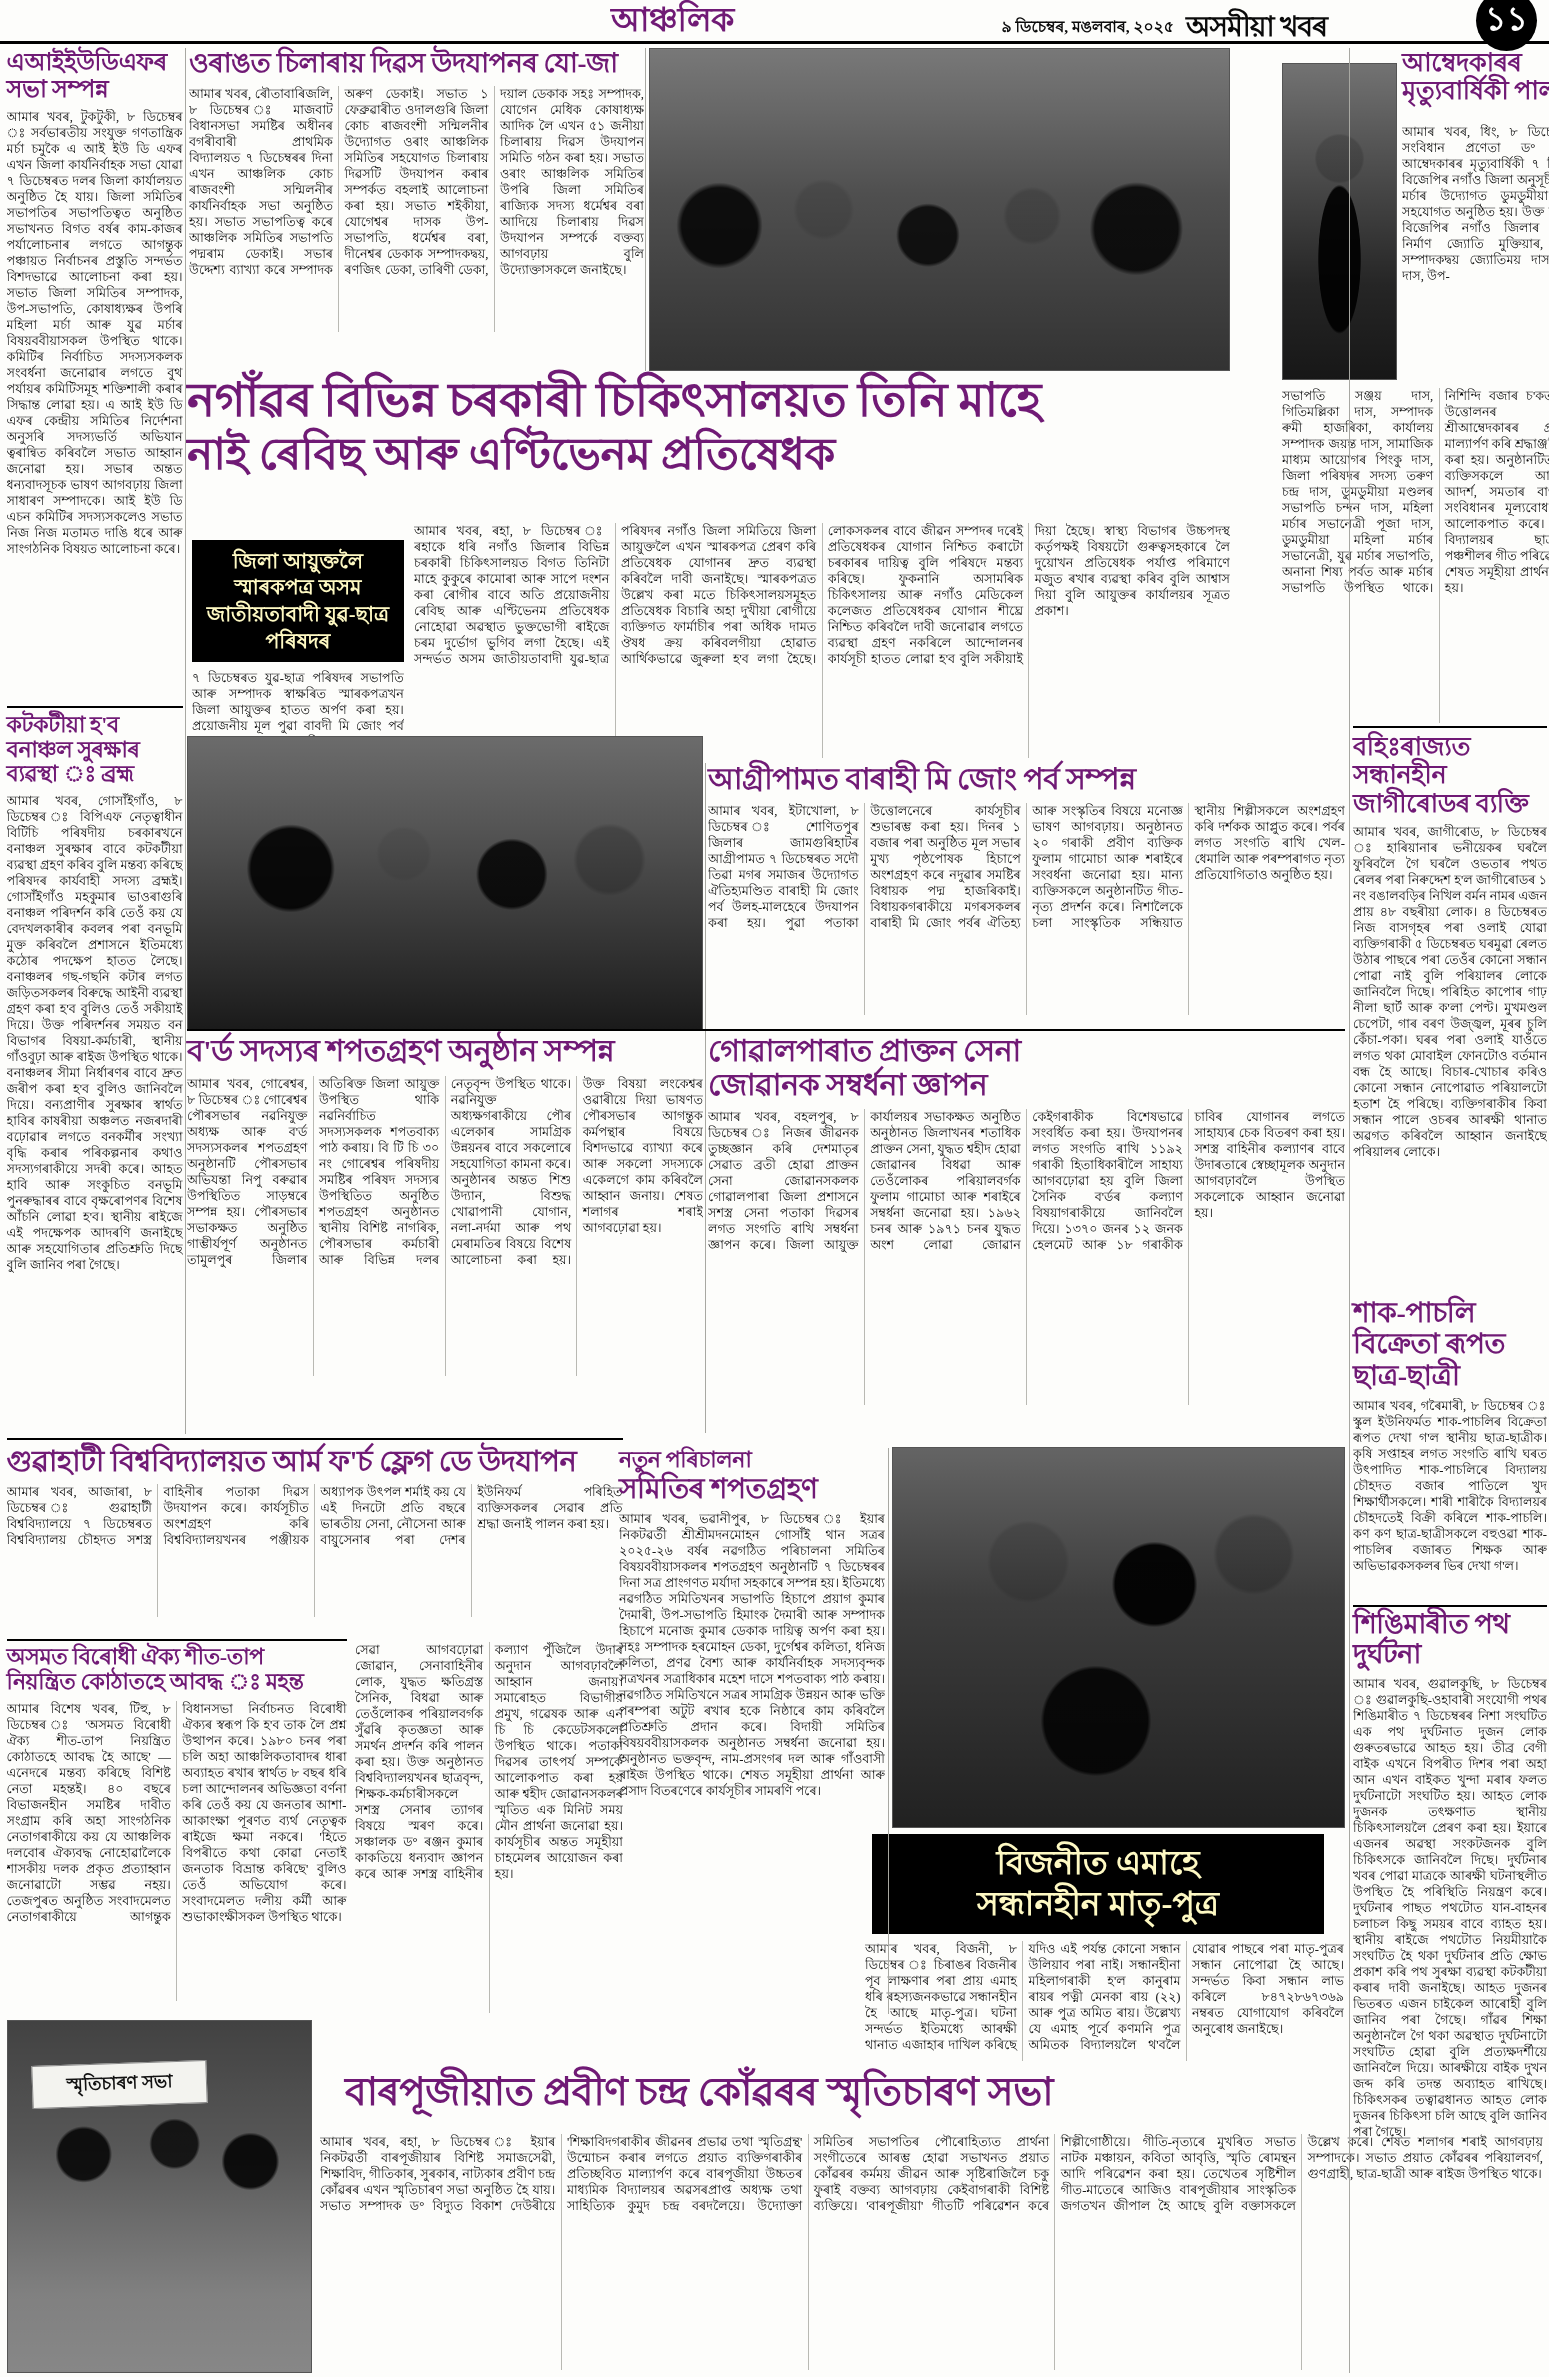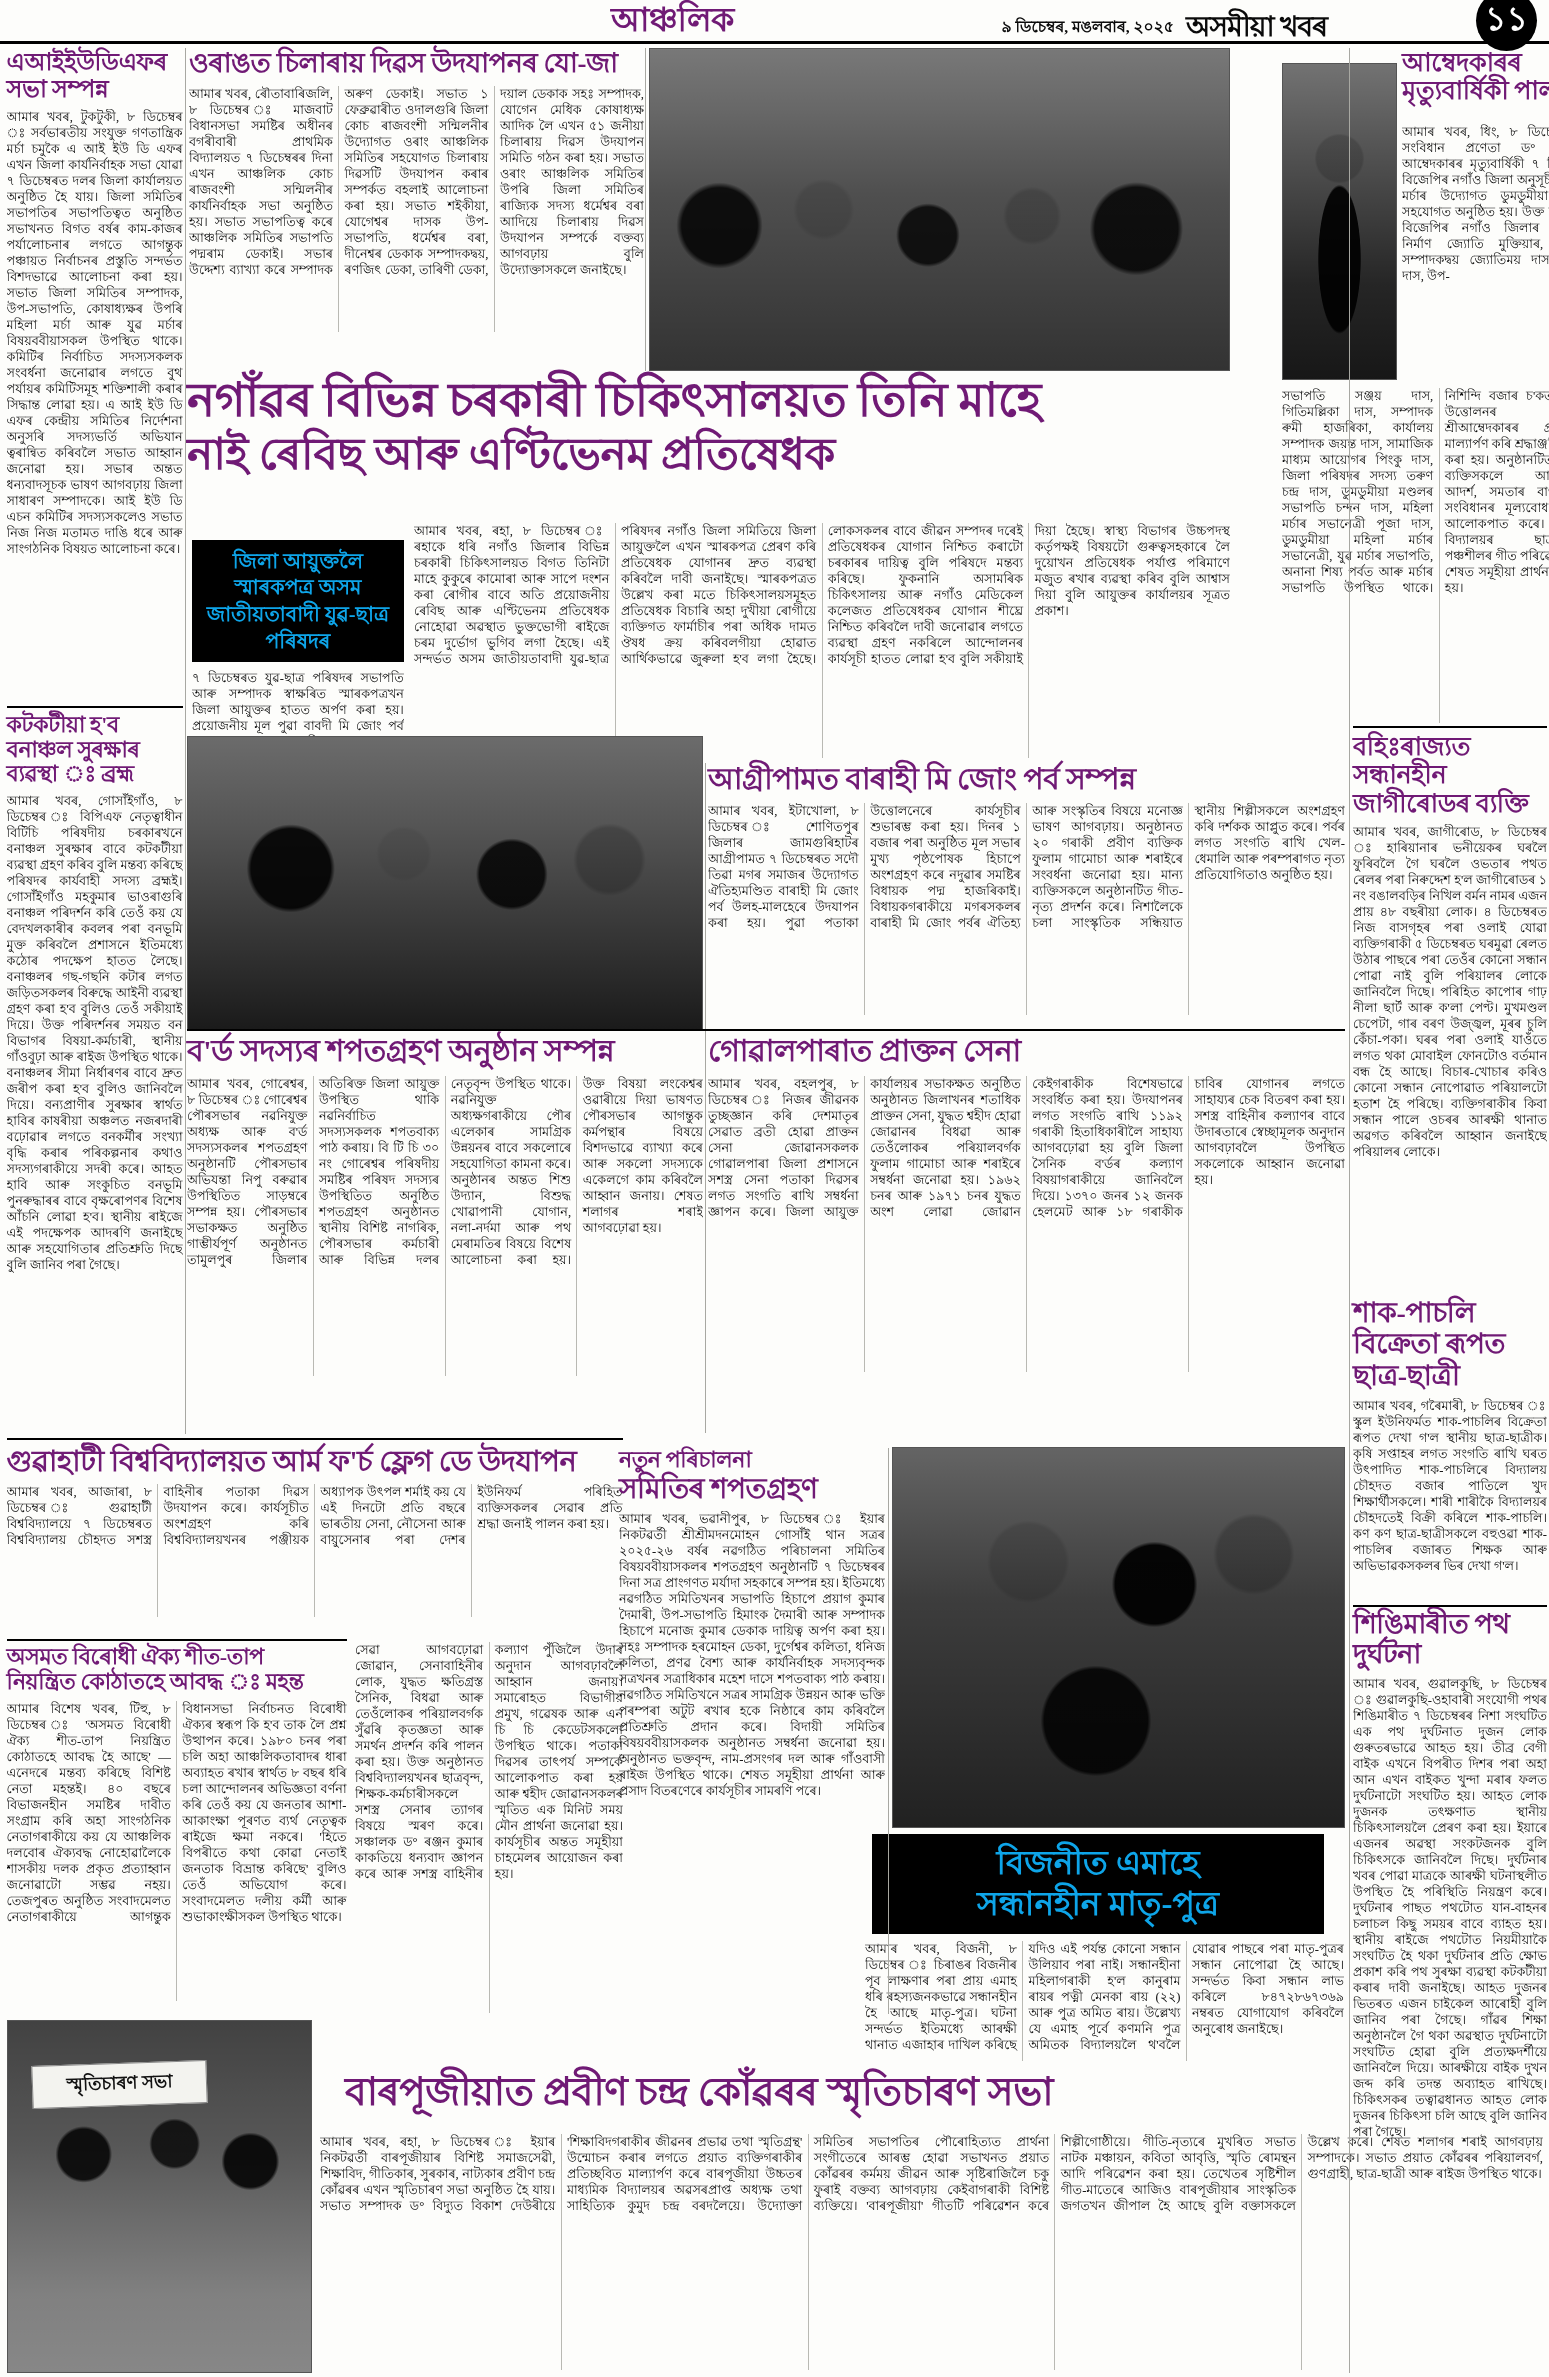--- a/index.html
+++ b/index.html
@@ -7,21 +7,21 @@
         font-family:"Liberation Serif","DejaVu Serif",serif;color:#0a0a0a;overflow:hidden;}
   .abs{position:absolute;box-sizing:border-box;}
   .headline{font-weight:bold;text-align:left;line-height:1.12;color:#701a75;
             font-family:"Liberation Serif","DejaVu Serif",serif;letter-spacing:-0.4px;}
   .body-text{font-size:12.7px;line-height:1.26;text-align:justify;overflow:hidden;
              font-family:"Liberation Serif","DejaVu Serif",serif;word-break:break-word;}
   .cols-2{column-count:2;column-gap:11.5px;column-rule:0.8px solid #b9b9b3;}
   .cols-3{column-count:3;column-gap:11.5px;column-rule:0.8px solid #b9b9b3;}
   .cols-4{column-count:4;column-gap:11.5px;column-rule:0.8px solid #b9b9b3;}
   .cols-5{column-count:5;column-gap:11.5px;column-rule:0.8px solid #b9b9b3;}
-  .black-box{background:#000;color:#0ea5e9;display:flex;align-items:center;justify-content:center;
+  .black-box{background:#000;color:#fef9c3;display:flex;align-items:center;justify-content:center;
              text-align:center;font-weight:bold;line-height:1.3;padding:6.6px 8.2px;}
   .hrule{background:#000;}
   .vrule{background:#a8a8a2;width:0.8px;}
   .photo{background-color:#8d8d8d;overflow:hidden;border:0.8px solid #555;}
   .ph-a{background-image:
      linear-gradient(180deg,#d9d9d9 0%,#bdbdbd 18%,#8f8f8f 45%,#5c5c5c 100%),
      radial-gradient(circle at 12% 55%,#2b2b2b 0 7%,transparent 8%),
      radial-gradient(circle at 30% 50%,#e6e6e6 0 6%,transparent 7%),
      radial-gradient(circle at 48% 58%,#3a3a3a 0 8%,transparent 9%),
      radial-gradient(circle at 66% 52%,#dcdcdc 0 6%,transparent 7%),
@@ -106,20 +106,21 @@
     <div class="body-text cols-4" style="height:212px;margin-top:6.6px;">আমাৰ খবৰ, ইটাখোলা, ৮ ডিচেম্বৰ ঃ শোণিতপুৰ জিলাৰ জামগুৰিহাটৰ আগ্ৰীপামত ৭ ডিচেম্বৰত সদৌ তিৱা মগৰ সমাজৰ উদ্যোগত ঐতিহ্যমণ্ডিত বাৰাহী মি জোং পৰ্ব উলহ-মালহেৰে উদযাপন কৰা হয়। পুৱা পতাকা উত্তোলনেৰে কাৰ্যসূচীৰ শুভাৰম্ভ কৰা হয়। দিনৰ ১ বজাৰ পৰা অনুষ্ঠিত মূল সভাৰ মুখ্য পৃষ্ঠপোষক হিচাপে অংশগ্ৰহণ কৰে নদুৱাৰ সমষ্টিৰ বিধায়ক পদ্ম হাজৰিকাই। বিধায়কগৰাকীয়ে মগৰসকলৰ বাৰাহী মি জোং পৰ্বৰ ঐতিহ্য আৰু সংস্কৃতিৰ বিষয়ে মনোজ্ঞ ভাষণ আগবঢ়ায়। অনুষ্ঠানত ২০ গৰাকী প্ৰবীণ ব্যক্তিক ফুলাম গামোচা আৰু শৰাইৰে সংবৰ্ধনা জনোৱা হয়। মান্য ব্যক্তিসকলে অনুষ্ঠানটিত গীত-নৃত্য প্ৰদৰ্শন কৰে। নিশালৈকে চলা সাংস্কৃতিক সন্ধিয়াত স্থানীয় শিল্পীসকলে অংশগ্ৰহণ কৰি দৰ্শকক আপ্লুত কৰে। পৰ্বৰ লগত সংগতি ৰাখি খেল-ধেমালি আৰু পৰম্পৰাগত নৃত্য প্ৰতিযোগিতাও অনুষ্ঠিত হয়।</div>
   </div>
 
   <div class="abs" style="left:187px;top:1034px;width:516px;height:399px;">
     <div class="headline" style="font-size:30px;">ব'ৰ্ড সদস্যৰ শপতগ্ৰহণ অনুষ্ঠান সম্পন্ন</div>
     <div class="body-text cols-4" style="height:300px;margin-top:8.2px;">আমাৰ খবৰ, গোৰেশ্বৰ, ৮ ডিচেম্বৰ ঃ গোৰেশ্বৰ পৌৰসভাৰ নৱনিযুক্ত অধ্যক্ষ আৰু ব'ৰ্ড সদস্যসকলৰ শপতগ্ৰহণ অনুষ্ঠানটি পৌৰসভাৰ অভিযন্তা নিপু বৰুৱাৰ উপস্থিতিত সাড়ম্বৰে সম্পন্ন হয়। পৌৰসভাৰ সভাকক্ষত অনুষ্ঠিত গাম্ভীৰ্যপূৰ্ণ অনুষ্ঠানত তামুলপুৰ জিলাৰ অতিৰিক্ত জিলা আয়ুক্ত উপস্থিত থাকি নৱনিৰ্বাচিত সদস্যসকলক শপতবাক্য পাঠ কৰায়। বি টি চি ৩০ নং গোৰেশ্বৰ পৰিষদীয় সমষ্টিৰ পৰিষদ সদস্যৰ উপস্থিতিত অনুষ্ঠিত শপতগ্ৰহণ অনুষ্ঠানত স্থানীয় বিশিষ্ট নাগৰিক, পৌৰসভাৰ কৰ্মচাৰী আৰু বিভিন্ন দলৰ নেতৃবৃন্দ উপস্থিত থাকে। নৱনিযুক্ত অধ্যক্ষগৰাকীয়ে পৌৰ এলেকাৰ সামগ্ৰিক উন্নয়নৰ বাবে সকলোৰে সহযোগিতা কামনা কৰে। অনুষ্ঠানৰ অন্তত শিশু উদ্যান, বিশুদ্ধ খোৱাপানী যোগান, নলা-নৰ্দমা আৰু পথ মেৰামতিৰ বিষয়ে বিশেষ আলোচনা কৰা হয়। উক্ত বিষয়া লংকেশ্বৰ ওৱাৰীয়ে দিয়া ভাষণত পৌৰসভাৰ আগন্তুক কৰ্মপন্থাৰ বিষয়ে বিশদভাৱে ব্যাখ্যা কৰে আৰু সকলো সদস্যকে একেলগে কাম কৰিবলৈ আহ্বান জনায়। শেষত শলাগৰ শৰাই আগবঢ়োৱা হয়।</div>
   </div>
 
   <div class="abs" style="left:708px;top:1034px;width:637px;height:399px;">
     <div class="headline" style="font-size:30px;">গোৱালপাৰাত প্ৰাক্তন সেনা</div>
+    <div class="headline" style="font-size:30px;">জোৱানক সম্বৰ্ধনা জ্ঞাপন</div>
     <div class="body-text cols-4" style="height:296px;margin-top:8.2px;">আমাৰ খবৰ, বহলপুৰ, ৮ ডিচেম্বৰ ঃ নিজৰ জীৱনক তুচ্ছজ্ঞান কৰি দেশমাতৃৰ সেৱাত ব্ৰতী হোৱা প্ৰাক্তন সেনা জোৱানসকলক গোৱালপাৰা জিলা প্ৰশাসনে সশস্ত্ৰ সেনা পতাকা দিৱসৰ লগত সংগতি ৰাখি সম্বৰ্ধনা জ্ঞাপন কৰে। জিলা আয়ুক্ত কাৰ্যালয়ৰ সভাকক্ষত অনুষ্ঠিত অনুষ্ঠানত জিলাখনৰ শতাধিক প্ৰাক্তন সেনা, যুদ্ধত শ্বহীদ হোৱা জোৱানৰ বিধৱা আৰু তেওঁলোকৰ পৰিয়ালবৰ্গক ফুলাম গামোচা আৰু শৰাইৰে সম্বৰ্ধনা জনোৱা হয়। ১৯৬২ চনৰ আৰু ১৯৭১ চনৰ যুদ্ধত অংশ লোৱা জোৱান কেইগৰাকীক বিশেষভাৱে সংবৰ্ধিত কৰা হয়। উদযাপনৰ লগত সংগতি ৰাখি ১১৯২ গৰাকী হিতাধিকাৰীলৈ সাহায্য আগবঢ়োৱা হয় বুলি জিলা সৈনিক ব'ৰ্ডৰ কল্যাণ বিষয়াগৰাকীয়ে জানিবলৈ দিয়ে। ১৩৭০ জনৰ ১২ জনক হেলমেট আৰু ১৮ গৰাকীক চাবিৰ যোগানৰ লগতে সাহায্যৰ চেক বিতৰণ কৰা হয়। সশস্ত্ৰ বাহিনীৰ কল্যাণৰ বাবে উদাৰতাৰে স্বেচ্ছামূলক অনুদান আগবঢ়াবলৈ উপস্থিত সকলোকে আহ্বান জনোৱা হয়।</div>
   </div>
 
   <div class="abs hrule" style="left:6.6px;top:1438px;width:616px;height:1.6px;"></div>
   <div class="abs" style="left:6.6px;top:1445px;width:616px;height:190px;">
     <div class="headline" style="font-size:29px;">গুৱাহাটী বিশ্ববিদ্যালয়ত আৰ্ম ফ'ৰ্চ ফ্লেগ ডে উদযাপন</div>
     <div class="body-text cols-4" style="height:133px;margin-top:6.6px;">আমাৰ খবৰ, আজাৰা, ৮ ডিচেম্বৰ ঃ গুৱাহাটী বিশ্ববিদ্যালয়ে ৭ ডিচেম্বৰত বিশ্ববিদ্যালয় চৌহদত সশস্ত্ৰ বাহিনীৰ পতাকা দিৱস উদযাপন কৰে। কাৰ্যসূচীত অংশগ্ৰহণ কৰি বিশ্ববিদ্যালয়খনৰ পঞ্জীয়ক অধ্যাপক উৎপল শৰ্মাই কয় যে এই দিনটো প্ৰতি বছৰে ভাৰতীয় সেনা, নৌসেনা আৰু বায়ুসেনাৰ পৰা দেশৰ ইউনিফৰ্ম পৰিহিত ব্যক্তিসকলৰ সেৱাৰ প্ৰতি শ্ৰদ্ধা জনাই পালন কৰা হয়।</div>
   </div>
   <div class="abs body-text cols-2" style="left:355px;top:1642px;width:268px;height:371px;">সেৱা আগবঢ়োৱা জোৱান, সেনাবাহিনীৰ লোক, যুদ্ধত ক্ষতিগ্ৰস্ত সৈনিক, বিধৱা আৰু তেওঁলোকৰ পৰিয়ালবৰ্গক সুঁৱৰি কৃতজ্ঞতা আৰু সমৰ্থন প্ৰদৰ্শন কৰি পালন কৰা হয়। উক্ত অনুষ্ঠানত বিশ্ববিদ্যালয়খনৰ ছাত্ৰবৃন্দ, শিক্ষক-কৰ্মচাৰীসকলে সশস্ত্ৰ সেনাৰ ত্যাগৰ বিষয়ে স্মৰণ কৰে। সঞ্চালক ড° ৰঞ্জন কুমাৰ কাকতিয়ে ধন্যবাদ জ্ঞাপন কৰে আৰু সশস্ত্ৰ বাহিনীৰ কল্যাণ পুঁজিলৈ উদাৰ অনুদান আগবঢ়াবলৈ আহ্বান জনায়। সমাৰোহত বিভাগীয় প্ৰমুখ, গৱেষক আৰু এন চি চি কেডেটসকলো উপস্থিত থাকে। পতাকা দিৱসৰ তাৎপৰ্য সম্পৰ্কে আলোকপাত কৰা হয় আৰু শ্বহীদ জোৱানসকলৰ স্মৃতিত এক মিনিট সময় মৌন প্ৰাৰ্থনা জনোৱা হয়। কাৰ্যসূচীৰ অন্তত সমূহীয়া চাহমেলৰ আয়োজন কৰা হয়।</div>
 

